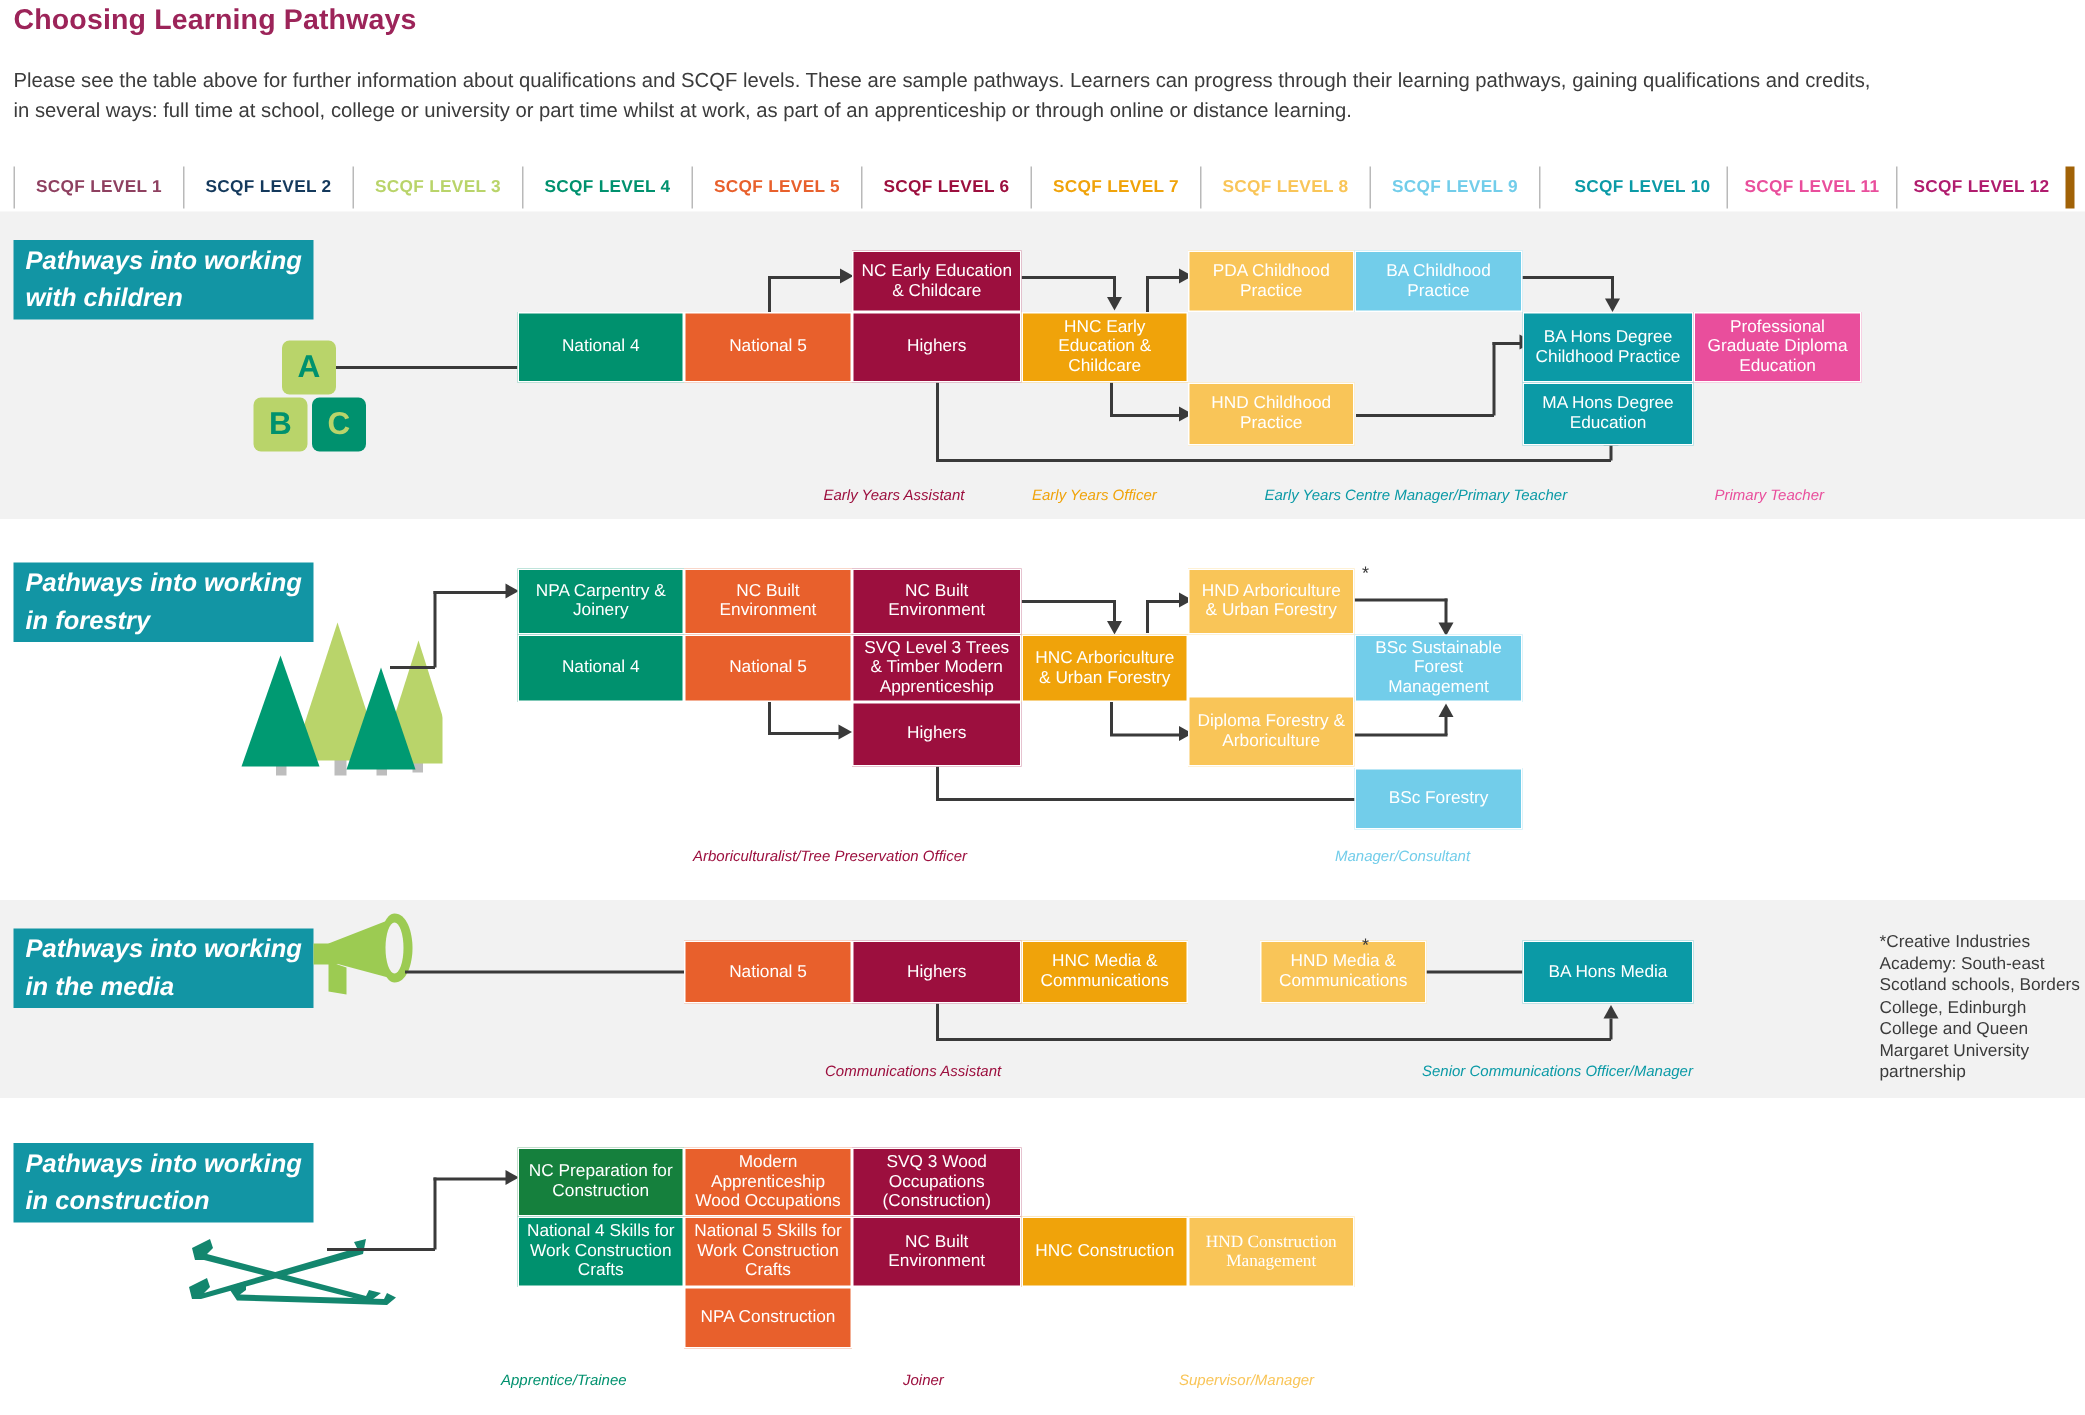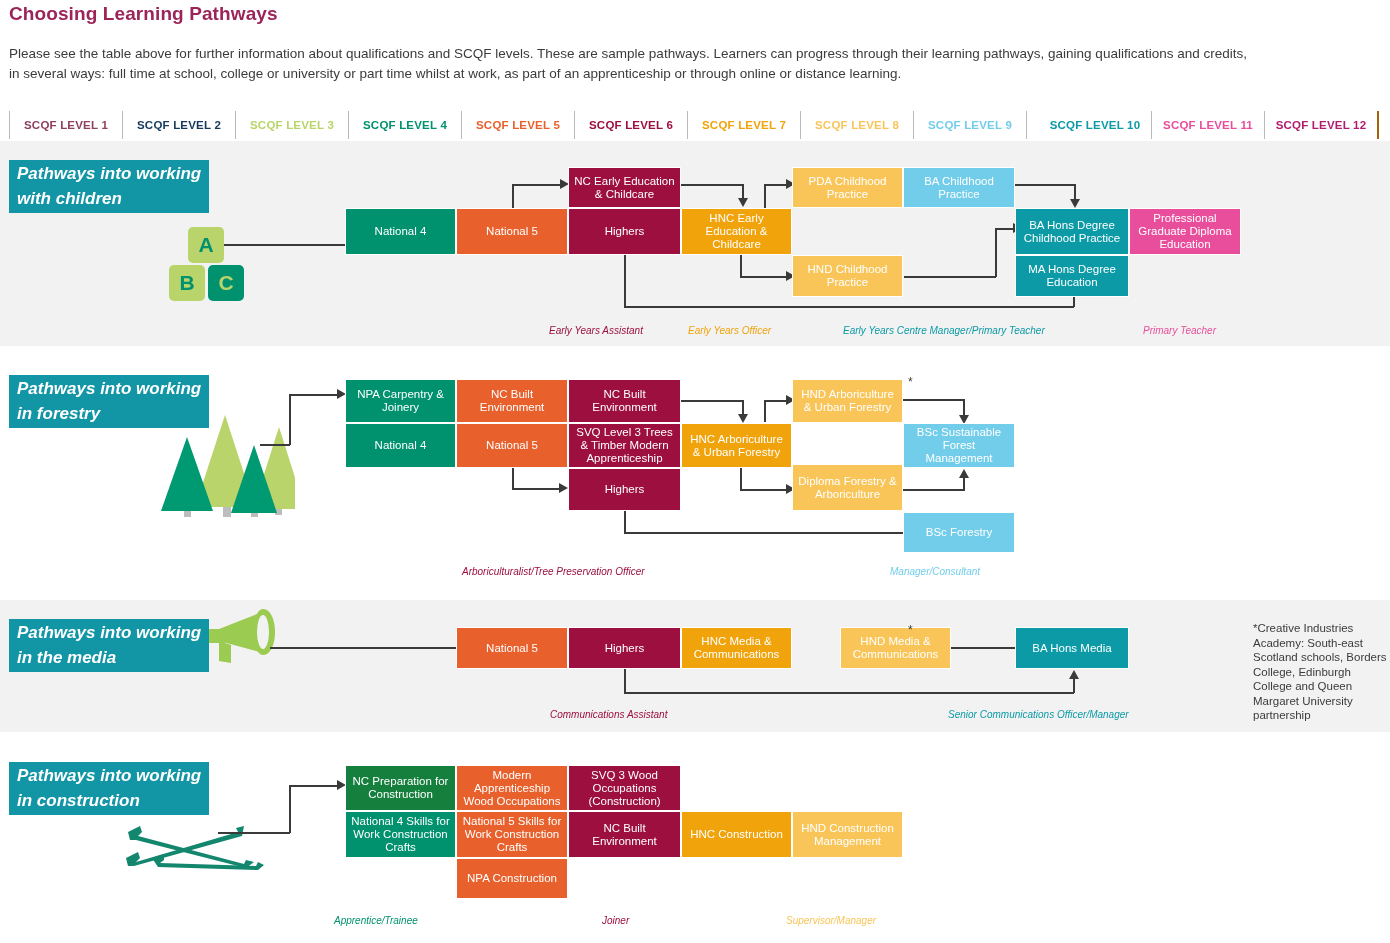--- a/index.html
+++ b/index.html
@@ -29,21 +29,21 @@
     position:absolute;left:9px;top:111px;width:1350px;height:28px;
     display:flex;
   }
   .level{
     width:112px;flex:0 0 112px;
     border-left:1px solid #b9b9b9;
     display:flex;align-items:center;justify-content:center;
     font-size:11.5px;font-weight:bold;letter-spacing:.2px;
     white-space:nowrap;
   }
-  .level:last-child{border-right:2px solid #a16207;}
+  .level:last-child{border-right:6px solid #a16207;}
 
   
   .band{position:absolute;left:0;width:1390px;}
   .band.shade{background:#f2f2f2;}
 
   .band-title{
     position:absolute;left:9px;
     background:#1295a4;color:#fff;
     font-style:italic;font-weight:bold;font-size:17px;
     line-height:25px;padding:1px 8px 2px 8px;
@@ -295,19 +295,19 @@
   <div class="arrow right" style="left:337px;top:780px;"></div>
 
   <div class="box white-border" style="left: 345px; top: 765px; width: 111px; height: 46px; background: #15803d;">NC Preparation for Construction</div>
   <div class="box white-border" style="left: 345px; top: 811px; width: 111px; height: 47px; background: rgb(0, 145, 110);">National 4 Skills for Work Construction Crafts</div>
   <div class="box white-border" style="left: 456px; top: 765px; width: 112px; height: 46px; background: rgb(232, 96, 44);">Modern Apprenticeship Wood Occupations</div>
   <div class="box white-border" style="left: 456px; top: 811px; width: 112px; height: 47px; background: rgb(232, 96, 44);">National 5 Skills for Work Construction Crafts</div>
   <div class="box white-border" style="left: 456px; top: 858px; width: 112px; height: 41px; background: rgb(232, 96, 44);">NPA Construction</div>
   <div class="box white-border" style="left: 568px; top: 765px; width: 113px; height: 46px; background: rgb(156, 15, 62);">SVQ 3 Wood Occupations (Construction)</div>
   <div class="box white-border" style="left: 568px; top: 811px; width: 113px; height: 47px; background: rgb(156, 15, 62);">NC Built Environment</div>
   <div class="box white-border" style="left: 681px; top: 811px; width: 111px; height: 47px; background: rgb(240, 163, 10);">HNC Construction</div>
-  <div class="box white-border" style="left: 792px; top: 811px; width: 111px; height: 47px; background: rgb(249, 197, 88);">HND Construction Management</div>
+  <div class="box white-border" style="left: 792px; top: 811px; width: 111px; height: 47px; background: rgb(249, 197, 88); font-family: Liberation Serif, serif;">HND Construction Management</div>
 
   <div class="job" style="left: 334px; top: 915px; color: rgb(0, 145, 110);">Apprentice/Trainee</div>
   <div class="job" style="left: 602px; top: 915px; color: rgb(156, 15, 62);">Joiner</div>
   <div class="job" style="left: 786px; top: 915px; color: rgb(249, 197, 88);">Supervisor/Manager</div>
 
 </div>
 
 </body></html>

